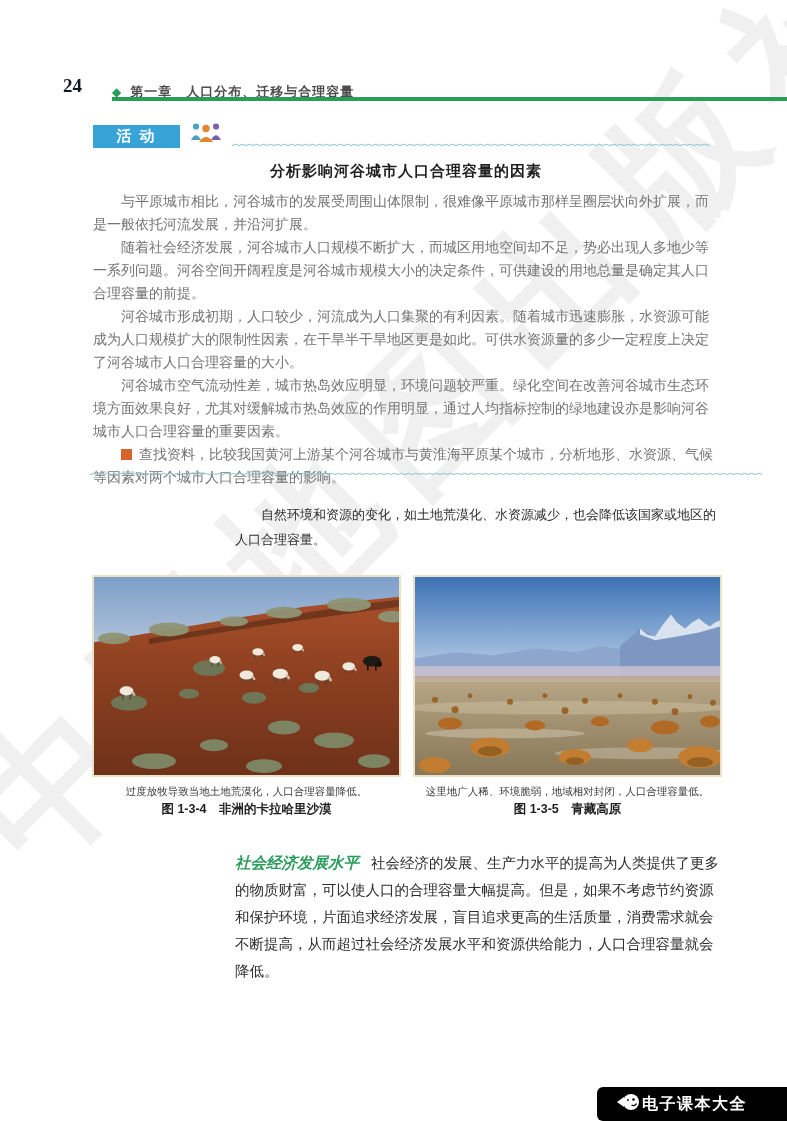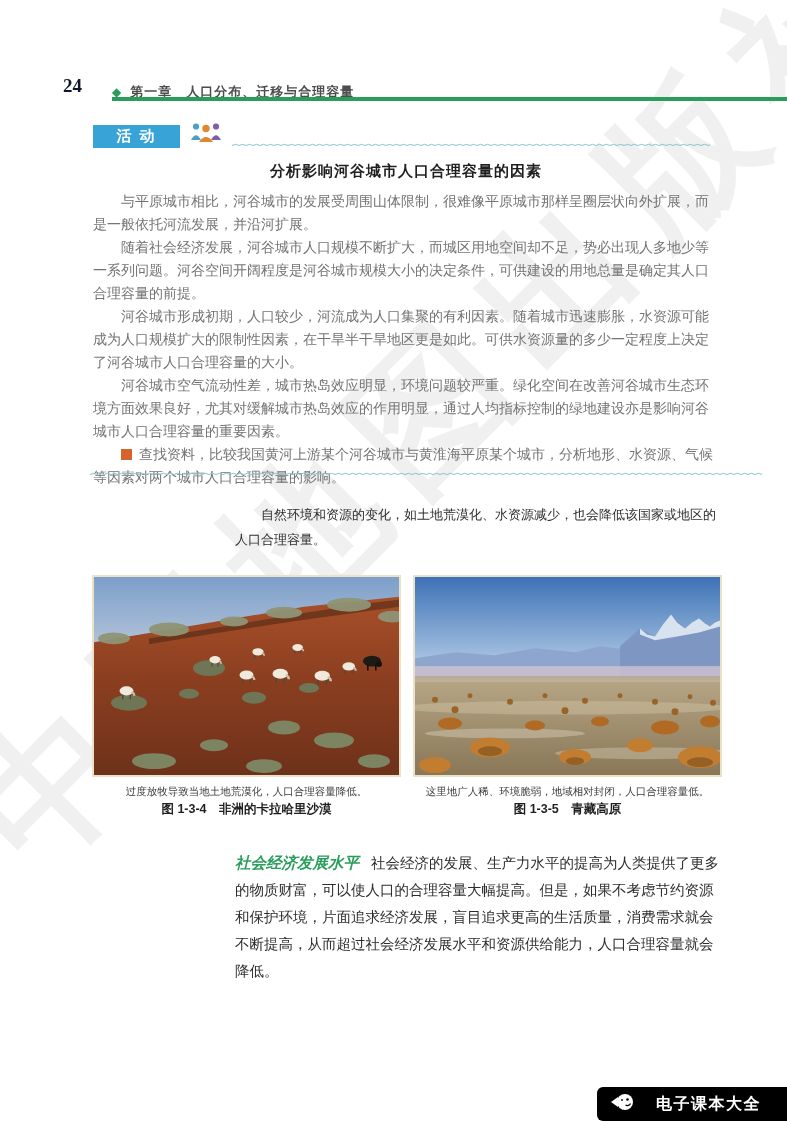--- a/index.html
+++ b/index.html
@@ -52,22 +52,22 @@
     font-weight:bold;font-size:12.5px;color:#1f1f1f;}
 
   
   .sections{position:absolute;left:235px;top:849px;width:484px;}
   .sections p{margin:0 0 23px;font-size:14.5px;line-height:27px;color:#2d2d2d;}
   .green-head{color:#2b9d5b;font-family:"Liberation Sans",sans-serif;font-style:italic;
     font-weight:bold;font-size:15.5px;margin-right:12px;}
 
   
   .brand-badge{position:absolute;right:0;bottom:0;width:190px;height:34px;background:#000;
-    border-radius:6px 0 0 6px;display:flex;align-items:center;gap:20px;
-    padding-left:13px;box-sizing:border-box;}
+    border-radius:6px 0 0 6px;display:flex;align-items:center;gap:0;
+    padding-left:19px;box-sizing:border-box;}
   .brand-label{color:#fff;font-family:"Liberation Sans",sans-serif;font-weight:bold;
     font-size:16px;letter-spacing:1.5px;}
 </style>
 </head>
 <body>
 
 <div class="page">
 
   <div class="watermark">中国地图出版社</div>
 

